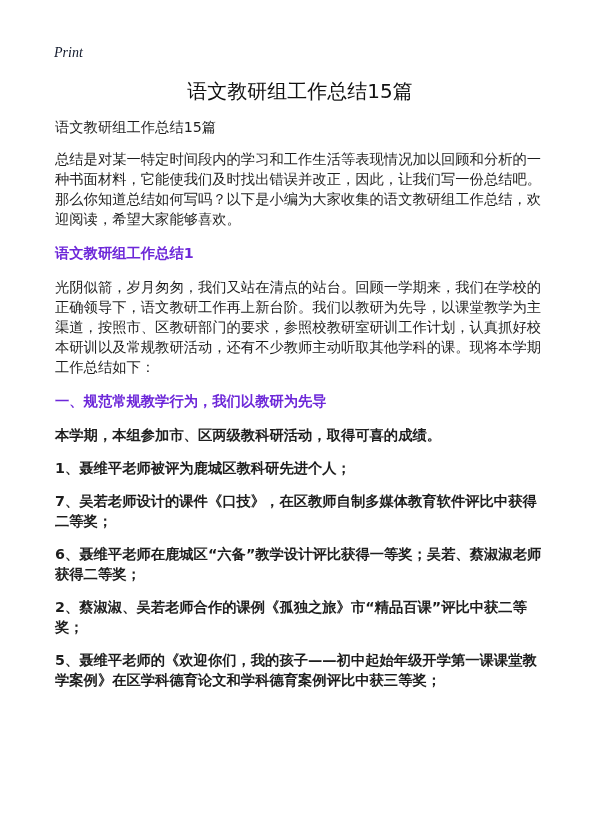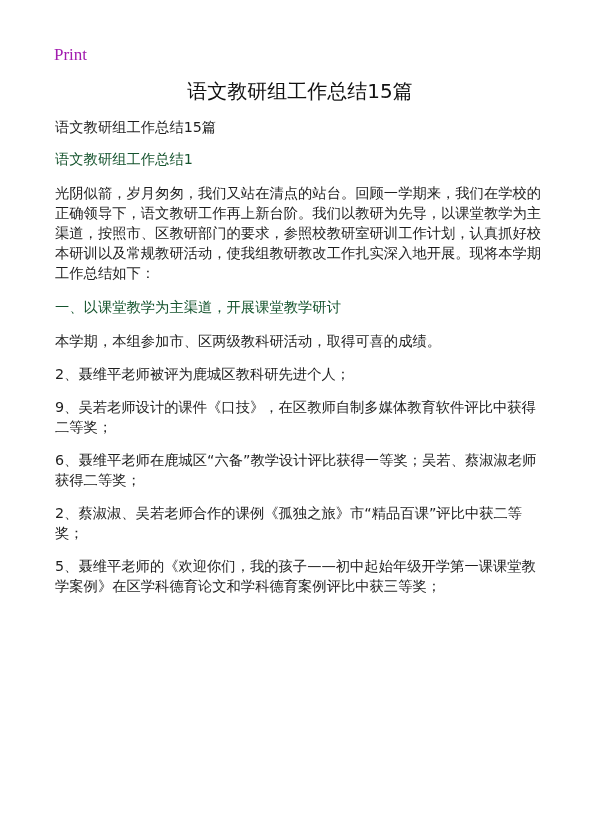--- a/index.html
+++ b/index.html
@@ -20,22 +20,23 @@
       left: 0;
       top: 0;
       width: 600px;
       height: 828px;
     }
     .print-label {
       position: absolute;
       left: 54px;
       top: 45px;
       font-family: "Liberation Serif", "DejaVu Serif", serif;
-      font-size: 17px;
-      color: #a21caf;
+      font-size: 14px;
+      color: #0f172a;
+      font-style: italic;
     }
     .doc-title {
       position: absolute;
       left: 0;
       width: 600px;
       top: 78px;
       text-align: center;
       font-size: 20px;
       font-weight: normal;
       margin: 0;
@@ -52,45 +53,47 @@
     .content p {
       margin: 0;
     }
     .subtitle {
       margin-bottom: 12px !important;
     }
     .para {
       margin-bottom: 14px !important;
     }
     .heading {
-      font-weight: normal;
+      font-weight: bold;
       margin-bottom: 14px !important;
-      color: #14532d;
+      color: #6d28d9;
     }
     .item {
       margin-bottom: 13px !important;
+      font-weight: bold;
     }
   </style>
 </head>
 <body>
 
 <div class="page">
   <div class="print-label">Print</div>
 
   <h1 class="doc-title">语文教研组工作总结15篇</h1>
 
   <div class="content">
     <p class="subtitle">语文教研组工作总结15篇</p>
+    <p class="para">总结是对某一特定时间段内的学习和工作生活等表现情况加以回顾和分析的一种书面材料，它能使我们及时找出错误并改正，因此，让我们写一份总结吧。那么你知道总结如何写吗？以下是小编为大家收集的语文教研组工作总结，欢迎阅读，希望大家能够喜欢。</p>
 
     <p class="heading">语文教研组工作总结1</p>
-    <p class="para">光阴似箭，岁月匆匆，我们又站在清点的站台。回顾一学期来，我们在学校的正确领导下，语文教研工作再上新台阶。我们以教研为先导，以课堂教学为主渠道，按照市、区教研部门的要求，参照校教研室研训工作计划，认真抓好校本研训以及常规教研活动，使我组教研教改工作扎实深入地开展。现将本学期工作总结如下：</p>
+    <p class="para">光阴似箭，岁月匆匆，我们又站在清点的站台。回顾一学期来，我们在学校的正确领导下，语文教研工作再上新台阶。我们以教研为先导，以课堂教学为主渠道，按照市、区教研部门的要求，参照校教研室研训工作计划，认真抓好校本研训以及常规教研活动，还有不少教师主动听取其他学科的课。现将本学期工作总结如下：</p>
 
-    <p class="heading">一、以课堂教学为主渠道，开展课堂教学研讨</p>
+    <p class="heading">一、规范常规教学行为，我们以教研为先导</p>
 
     <p class="item">本学期，本组参加市、区两级教科研活动，取得可喜的成绩。</p>
 
-    <p class="item">2、聂维平老师被评为鹿城区教科研先进个人；</p>
-    <p class="item">9、吴若老师设计的课件《口技》，在区教师自制多媒体教育软件评比中获得二等奖；</p>
+    <p class="item">1、聂维平老师被评为鹿城区教科研先进个人；</p>
+    <p class="item">7、吴若老师设计的课件《口技》，在区教师自制多媒体教育软件评比中获得二等奖；</p>
     <p class="item">6、聂维平老师在鹿城区“六备”教学设计评比获得一等奖；吴若、蔡淑淑老师获得二等奖；</p>
     <p class="item">2、蔡淑淑、吴若老师合作的课例《孤独之旅》市“精品百课”评比中获二等奖；</p>
     <p class="item">5、聂维平老师的《欢迎你们，我的孩子——初中起始年级开学第一课课堂教学案例》在区学科德育论文和学科德育案例评比中获三等奖；</p>
   </div>
 </div>
 
 </body></html>

